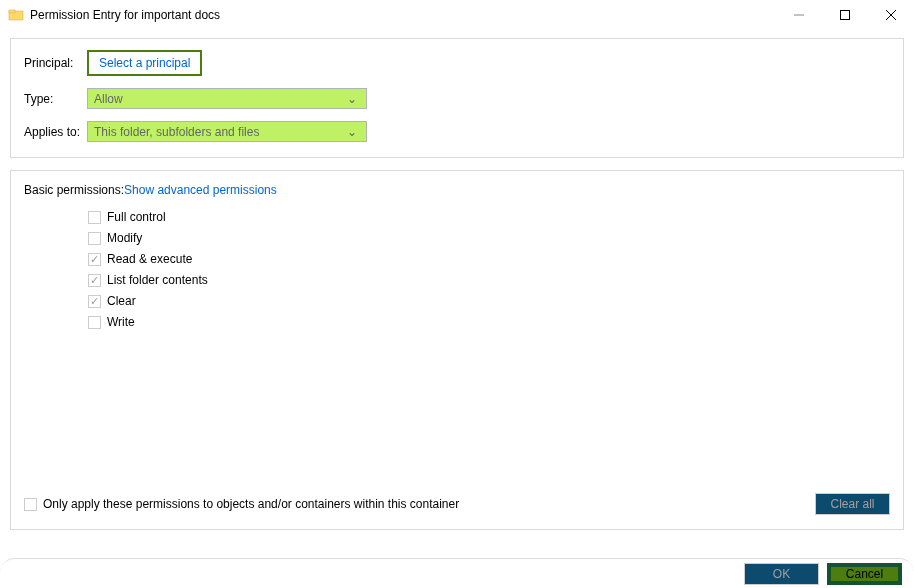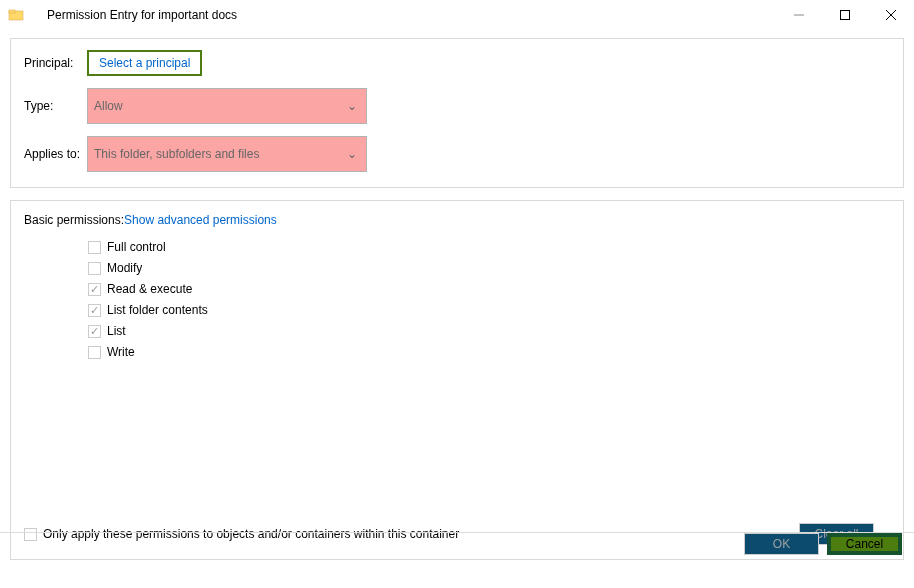--- a/index.html
+++ b/index.html
@@ -15,21 +15,20 @@
       width: 914px;
       height: 588px;
       overflow: hidden;
     }
     .titlebar {
       display: flex;
       align-items: center;
       height: 30px;
       background: #ffffff;
       padding-left: 8px;
-      gap: 17px;
     }
     .titlebar-icon {
       width: 16px;
       height: 16px;
       margin-right: 6px;
       display: inline-flex;
     }
     .titlebar-title {
       flex: 1;
       font-size: 12px;
@@ -81,22 +80,22 @@
       display: inline-block;
     }
     .link {
       color: #0066cc;
       text-decoration: none;
       font-size: 12px;
       cursor: pointer;
     }
     .select-disabled {
       width: 280px;
-      height: 36px;
-      background: #fca5a5;
+      height: 21px;
+      background: #bef264;
       border: 1px solid #b3b3b3;
       padding: 2px 6px;
       font-size: 12px;
       color: #666666;
       display: flex;
       align-items: center;
       justify-content: space-between;
     }
     .select-arrow {
       width: 16px;
@@ -150,21 +149,21 @@
       line-height: 1;
     }
     .checkbox-label {
       font-size: 12px;
       color: #000;
     }
     .bottom-options {
       position: absolute;
       bottom: 14px;
       left: 13px;
-      right: 29px;
+      right: 13px;
       display: flex;
       justify-content: space-between;
       align-items: center;
     }
     .only-apply {
       display: flex;
       align-items: center;
     }
     .btn {
       min-width: 75px;
@@ -179,26 +178,28 @@
       color: #a0a0a0;
       background: #0c4a6e;
       border: 1px solid #cccccc;
       cursor: default;
     }
     .footer {
       position: absolute;
       bottom: 0;
       left: 0;
       right: 0;
-      height: 56px;
+      height: 30px;
       display: flex;
       justify-content: flex-end;
+      align-items: center;
       padding-right: 12px;
       gap: 8px;
       border-top: 1px solid #dcdcdc;
+      border-radius: 15px;
     }
   </style>
 </head>
 <body>
 
 <div class="titlebar">
   <span class="titlebar-icon">
     <svg viewBox="0 0 16 16">
         <rect x="1" y="4" width="14" height="9" fill="#ffd96a" stroke="#d9a441" stroke-width="0.5"></rect>
         <rect x="1" y="3" width="6" height="3" fill="#ffd96a" stroke="#d9a441" stroke-width="0.5"></rect>
@@ -267,21 +268,21 @@
       <div class="checkbox-row">
         <span class="checkbox checked"></span>
         <span class="checkbox-label">Read &amp; execute</span>
       </div>
       <div class="checkbox-row">
         <span class="checkbox checked"></span>
         <span class="checkbox-label">List folder contents</span>
       </div>
       <div class="checkbox-row">
         <span class="checkbox checked"></span>
-        <span class="checkbox-label">List</span>
+        <span class="checkbox-label">Clear</span>
       </div>
       <div class="checkbox-row">
         <span class="checkbox"></span>
         <span class="checkbox-label">Write</span>
       </div>
     </div>
 
     <div class="bottom-options">
       <div class="only-apply">
         <span class="checkbox"></span>

